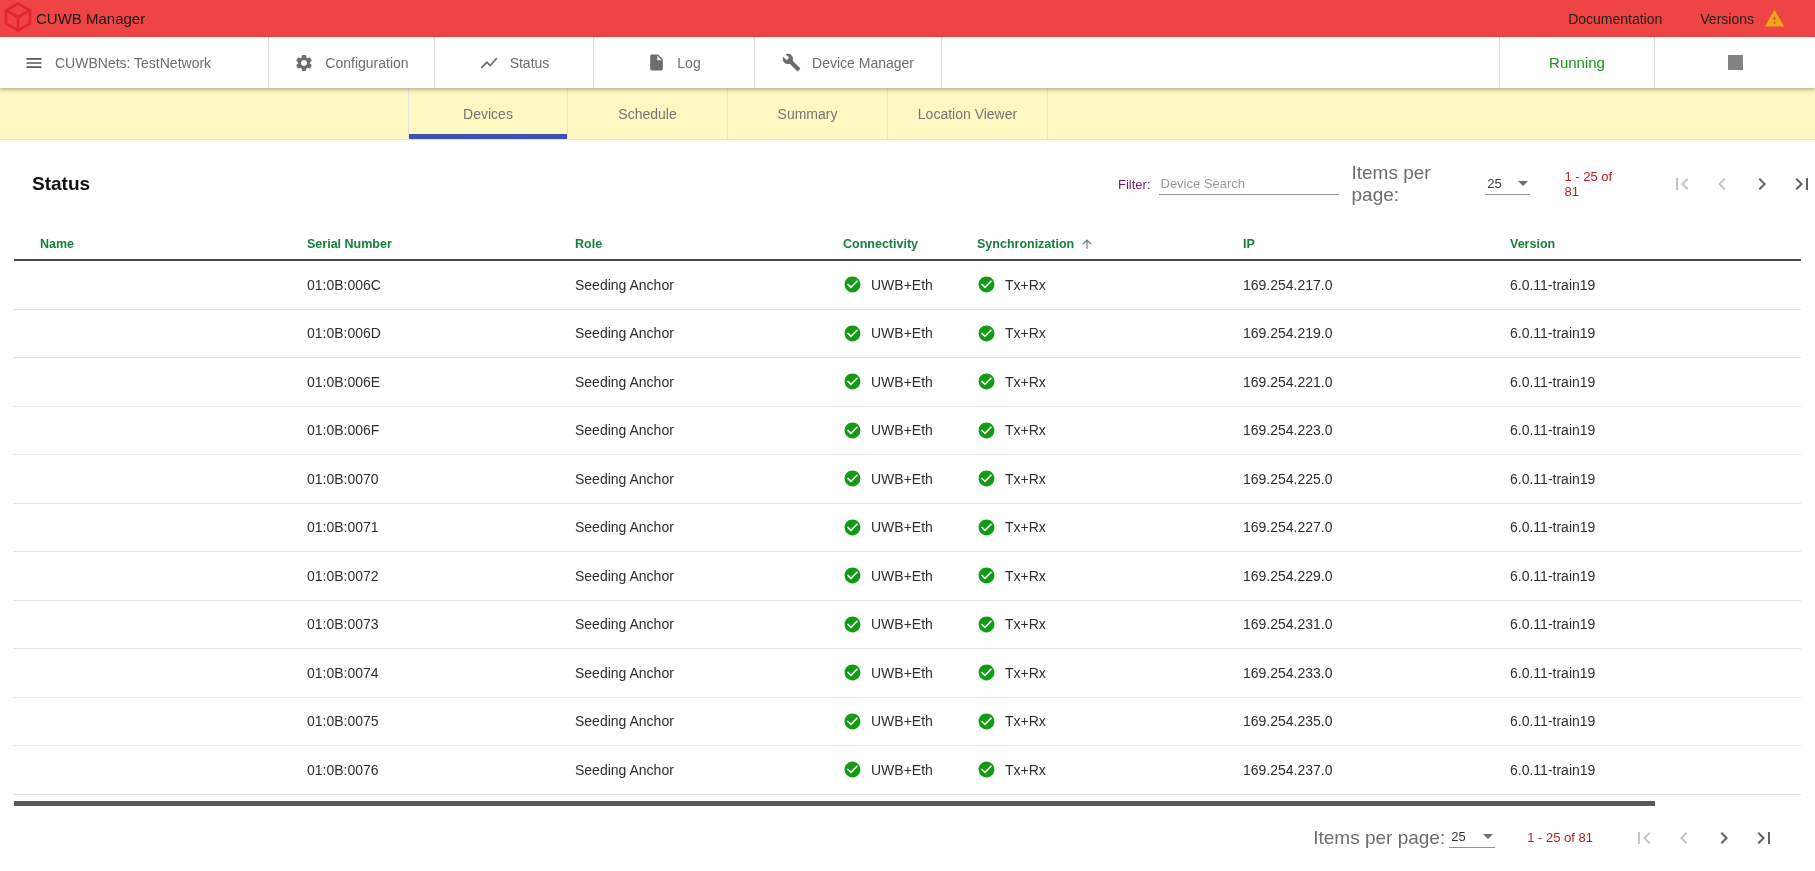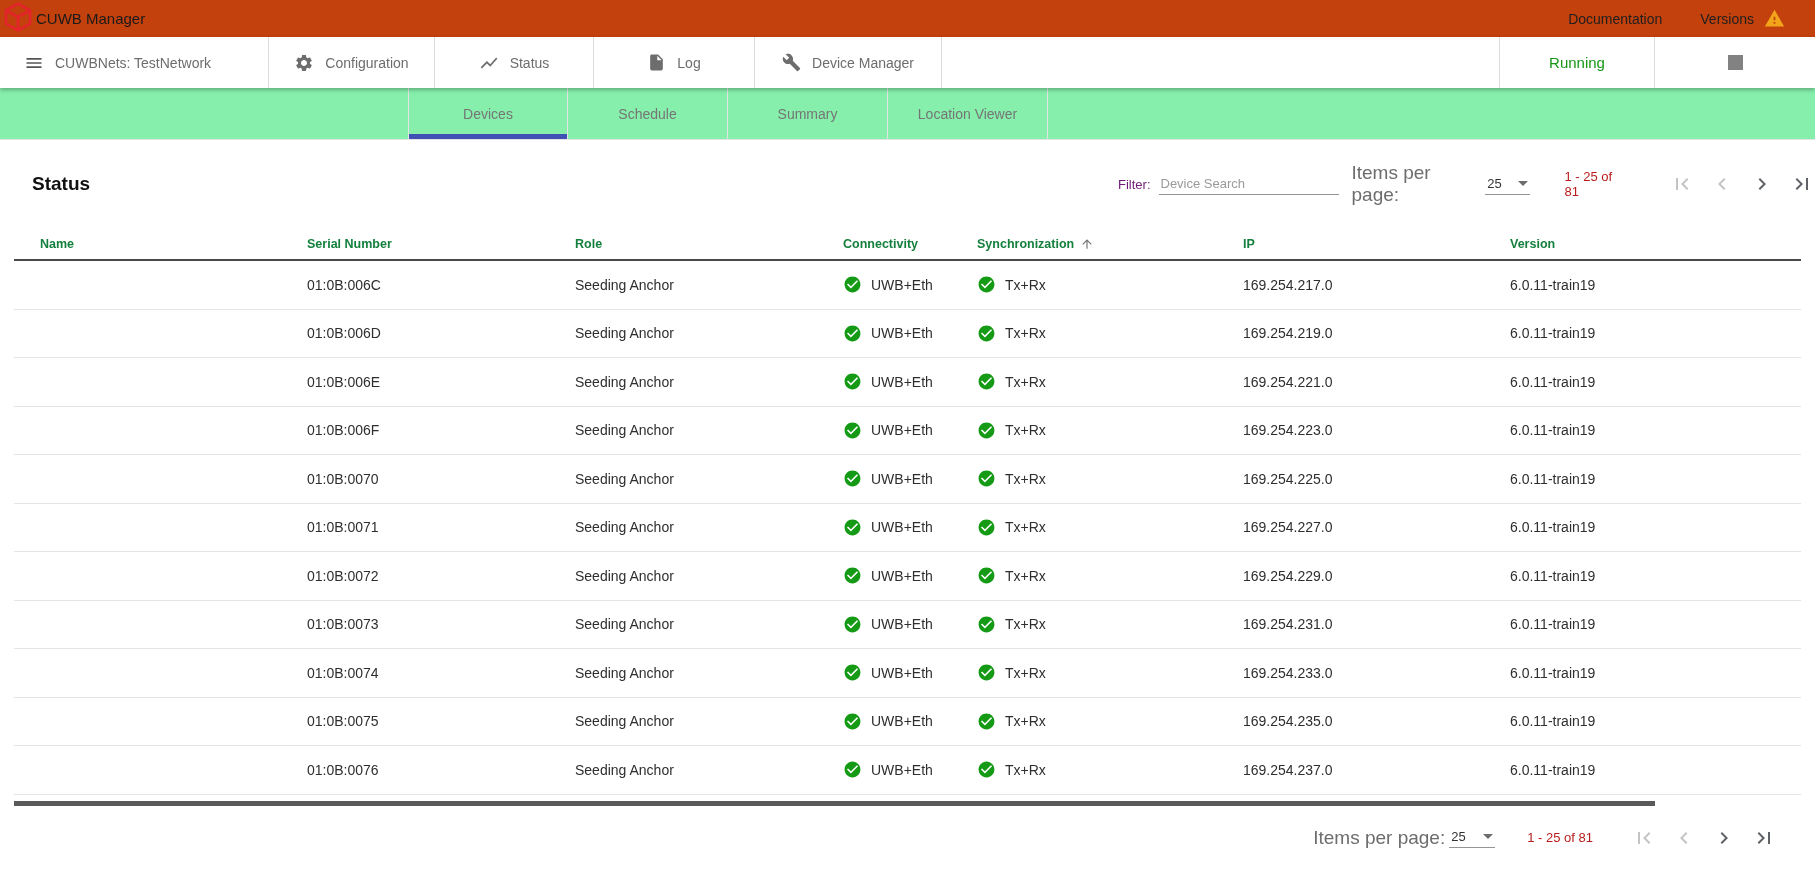--- a/index.html
+++ b/index.html
@@ -1,20 +1,20 @@
 <!DOCTYPE html>
 <html><head>
 <meta charset="utf-8">
 <style>
   * { margin:0; padding:0; box-sizing:border-box; }
   html,body { width:1815px; height:871px; overflow:hidden; background:#fff;
               font-family:"Liberation Sans", sans-serif; }
 
   
-  .topbar { height:37px; background:#c2410c; display:flex; align-items:center;
+  .topbar { height:37px; background:#ef4444; display:flex; align-items:center;
             padding:0 30px 0 2px; }
   .topbar .logo { width:32px; height:32px; margin-top:-3px; }
   .topbar .title { font-size:15px; color:#1a1a1a; margin-left:2px; }
   .topbar .spacer { flex:1; }
   .topbar .link { font-size:14px; color:#1f1f1f; margin-left:38px; cursor:pointer; }
   .topbar .warn { width:21px; height:21px; margin-left:10px; cursor:pointer; }
 
   
   .navbar { height:51px; background:#fff; display:flex; position:relative; z-index:3;
             box-shadow:0 2px 4px rgba(0,0,0,.28); }
@@ -23,21 +23,21 @@
   .nav-sec svg { flex:none; }
   .sec-net { width:269px; justify-content:flex-start; padding-left:24px; }
   .sec-cfg { width:166px; } .sec-sta { width:159px; }
   .sec-log { width:161px; } .sec-dev { width:187px; }
   .sec-fill { flex:1; border-right:1px solid #dcdcdc; }
   .sec-run { width:155px; color:#169616; font-size:15px; cursor:default; }
   .sec-stop { width:160px; border-right:none; }
   .stop-sq { width:15px; height:15px; background:#828282; }
 
   
-  .tabbar { height:52px; background:#86efac; display:flex; padding-left:408px;
+  .tabbar { height:52px; background:#fef9c3; display:flex; padding-left:408px;
             border-bottom:1px solid #e3e3e3; position:relative; z-index:2; }
   .tab { width:160px; display:flex; align-items:center; justify-content:center;
          color:#757575; font-size:14px; border-right:1px solid #e3e3e3;
          position:relative; cursor:pointer; }
   .tab:first-child { border-left:1px solid #e3e3e3; }
   .tab .underline { position:absolute; left:0; right:0; bottom:0; height:5px;
                     background:#3f51b5; display:none; }
   .tab.active .underline { display:block; }
 
   

